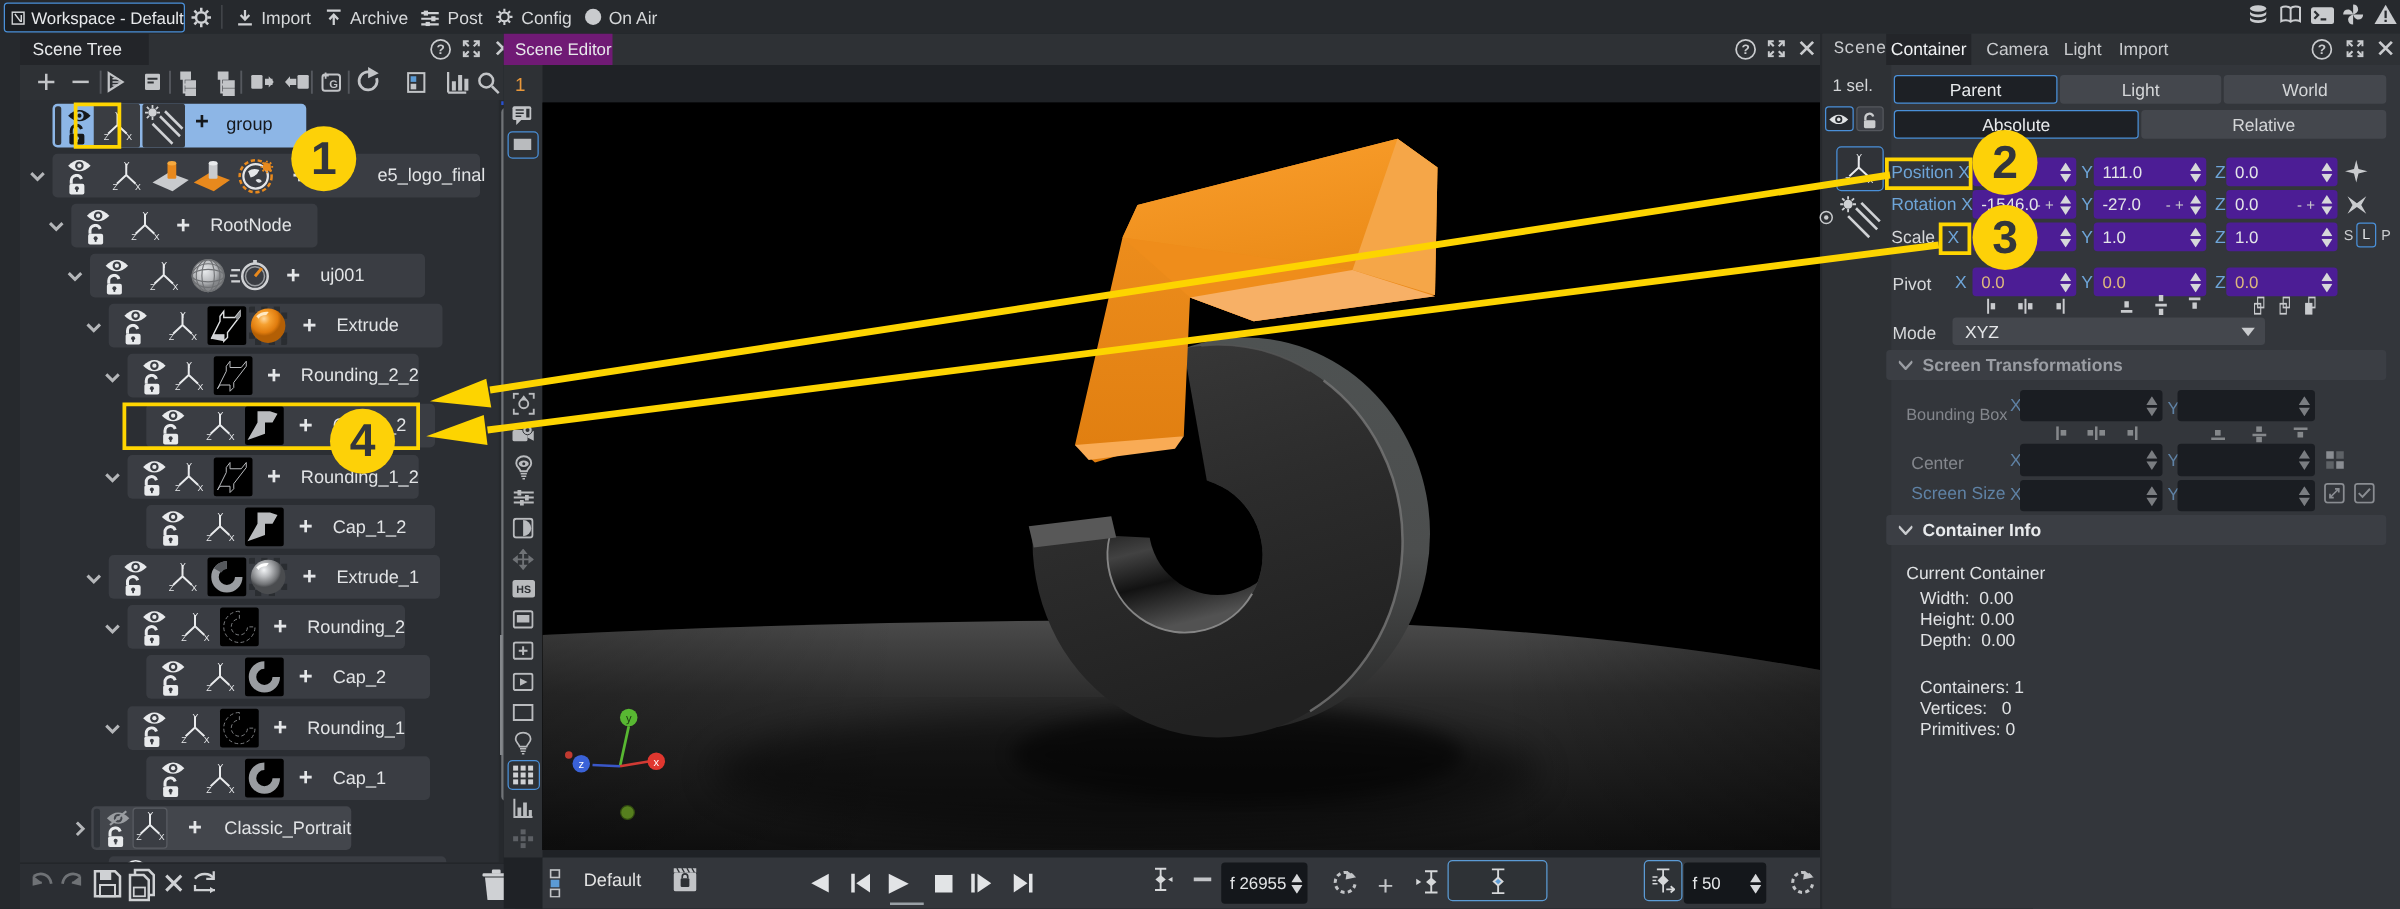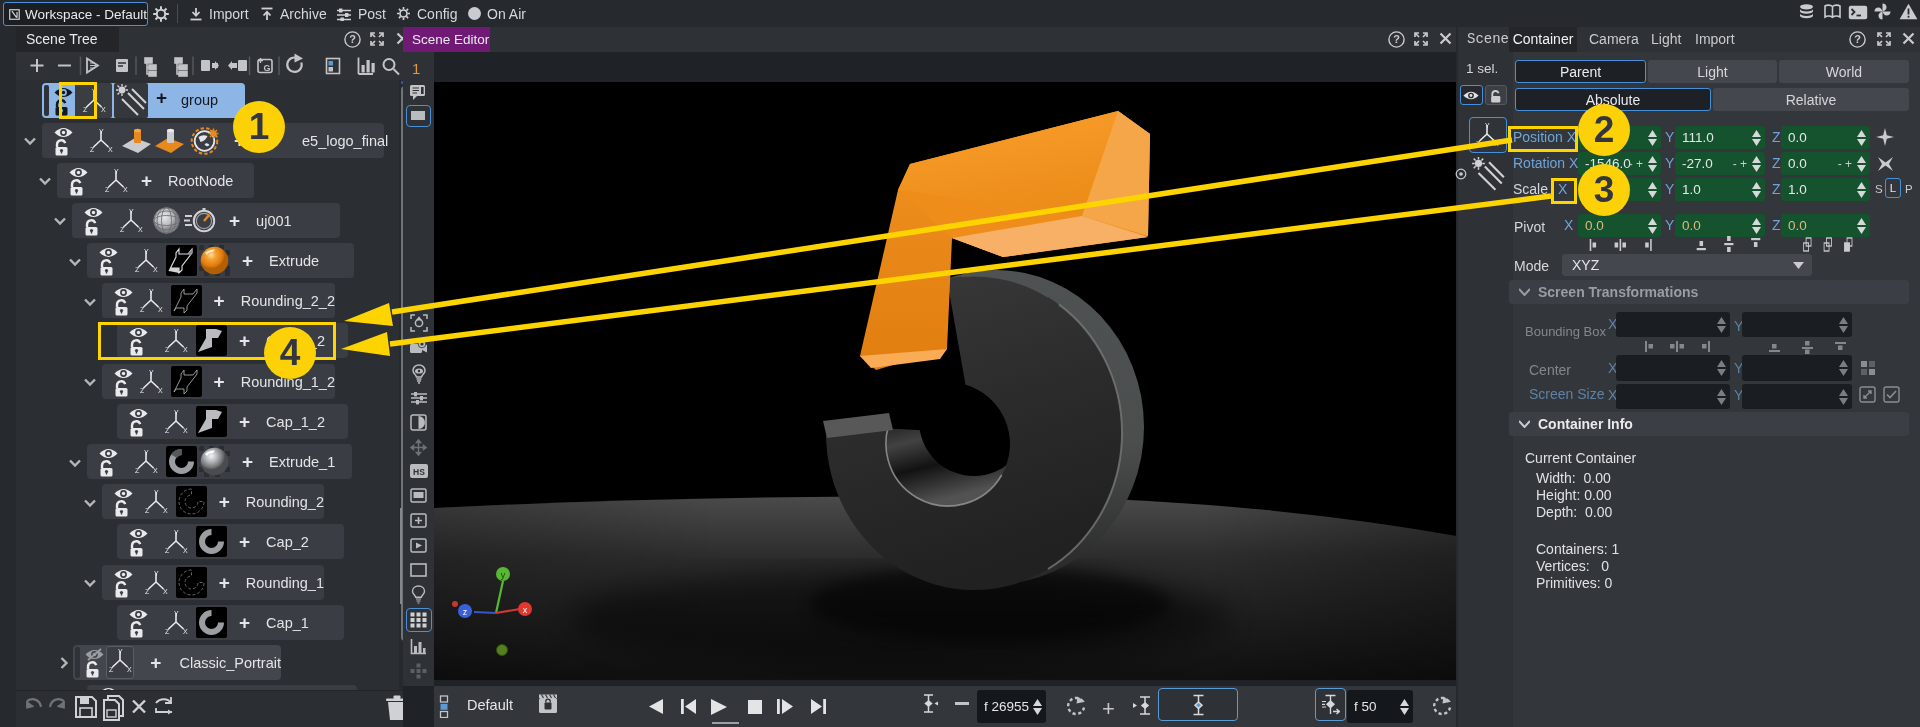--- a/index.html
+++ b/index.html
@@ -30,21 +30,21 @@
 #ce-head { position:absolute; left:0; top:0; width:1053px; height:25px; background:#2e3135; }
 #ce-tab { position:absolute; left:0; top:0; width:87px; height:25px; background:#701a75; color:#e8eaec; font-size:13.5px; line-height:25px; padding-left:9px; white-space:nowrap; }
 #ce-strip { position:absolute; left:0; top:25px; width:31px; height:634px; background:#2e3135; }
 #viewport { position:absolute; left:31px; top:55px; width:1022px; height:598px; background:#000; }
 #transport { position:absolute; left:31px; top:659px; width:1022px; height:41px; background:#33363b; }
 
 #rightpanel { position:absolute; left:1458px; top:27px; width:462px; height:700px; background:#33363b; }
 #rp-head { position:absolute; left:0; top:0; width:462px; height:25px; background:#2e3135; }
 #rp-side { position:absolute; left:0; top:25px; width:55px; height:675px; background:#2e3135; }
 .rp-tab { position:absolute; top:0; height:25px; line-height:25px; font-size:14px; color:#c9cbce; }
-.fld { position:absolute; background:#14532d; border-radius:3px; color:#e4e6e8; font-size:13.5px; display:flex; align-items:center; padding-left:7px; }
+.fld { position:absolute; background:#4c1d95; border-radius:3px; color:#e4e6e8; font-size:13.5px; display:flex; align-items:center; padding-left:7px; }
 .fld .spin { position:absolute; right:2px; top:0; bottom:0; width:14px; display:flex; flex-direction:column; justify-content:center; align-items:center; gap:2px; }
 .lbl-blue { color:#6ea5d8; }
 .btn { position:absolute; background:#44474d; border-radius:3px; color:#d4d6d8; font-size:14px; display:flex; align-items:center; justify-content:center; }
 .btn.sel { background:#1d2025; border:1px solid #4a90d9; color:#e8eaec; }
 .sechead { position:absolute; left:51px; width:400px; height:24px; background:#3b3e44; border-radius:3px; display:flex; align-items:center; font-weight:bold; }
 
 #overlay { position:absolute; left:0; top:0; width:1920px; height:727px; pointer-events:none; }
 .ybox { position:absolute; border:3px solid #ffd500; }
 .badge { position:absolute; width:52px; height:52px; border-radius:50%; background:#fdd108; color:#33363c;
   font-weight:bold; font-size:37px; display:flex; align-items:center; justify-content:center; }

